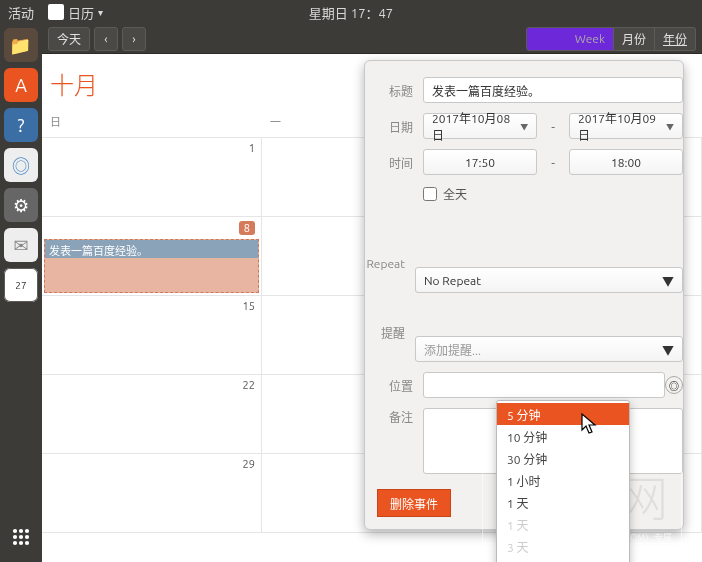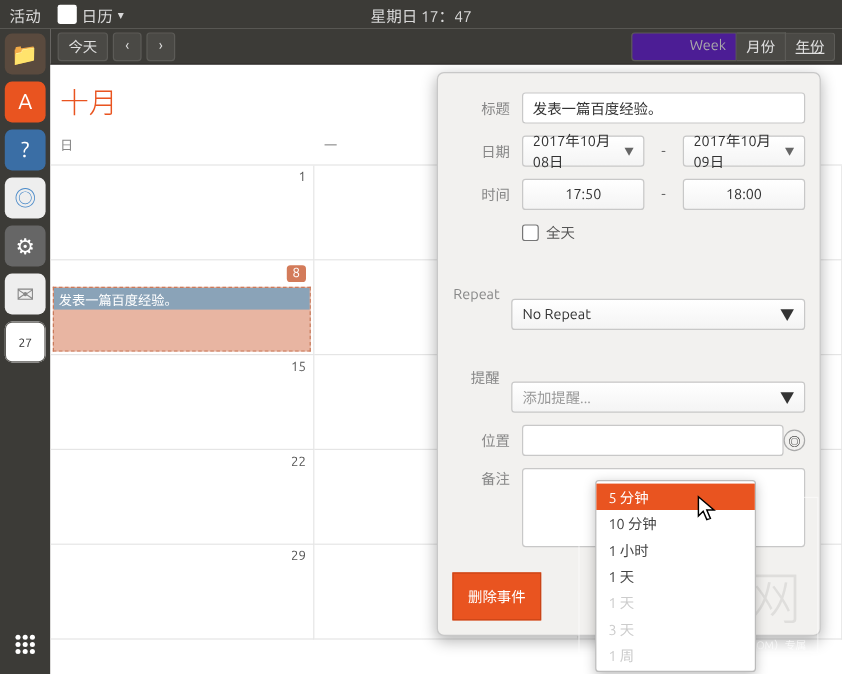--- a/index.html
+++ b/index.html
@@ -21,21 +21,21 @@
 .launcher .dots { width: 18px; height: 18px; fill: #fff; }
 
 
 .toolbar { position: absolute; left: 42px; right: 0; top: 24px; height: 30px; background: #3c3b37; border-bottom: 1px solid #2b2a27; display: flex; align-items: center; padding: 0 6px; gap: 4px; }
 .toolbar .tb-btn { height: 24px; padding: 0 8px; background: #4a4945; border: 1px solid #5c5b57; border-radius: 3px; color: #e0e0e0; font-size: 12px; display: flex; align-items: center; justify-content: center; cursor: pointer; }
 .toolbar .nav { width: 24px; padding: 0; }
 .toolbar .right { margin-left: auto; display: flex; gap: 0; }
 .toolbar .seg { border-radius: 0; border-left-width: 0; }
 .toolbar .seg:first-child { border-radius: 3px 0 0 3px; border-left-width: 1px; }
 .toolbar .seg:last-child { border-radius: 0 3px 3px 0; text-decoration: underline; }
-.toolbar .seg.sel { background: #4c1d95; color: #aaa; padding-left: 48px; }
+.toolbar .seg.sel { background: #6d28d9; color: #aaa; padding-left: 48px; }
 
 
 .calendar { position: absolute; left: 42px; right: 0; top: 54px; bottom: 0; background: #fff; overflow: hidden; }
 .cal-header { padding: 12px 8px 4px; }
 .cal-month { color: #e95420; font-size: 24px; font-weight: 300; }
 .cal-daynames { display: flex; font-size: 11px; color: #888; padding: 4px 0; border-bottom: 1px solid #e5e5e5; }
 .cal-daynames span { flex: 1; padding: 4px 8px; }
 .cal-grid { display: flex; flex-wrap: wrap; }
 .cal-cell { width: 33.33%; height: 79px; border-right: 1px solid #e5e5e5; border-bottom: 1px solid #e5e5e5; position: relative; padding: 4px 6px; font-size: 11px; color: #555; }
 .cal-cell .num { position: absolute; right: 6px; top: 4px; }
@@ -44,38 +44,38 @@
 .event-block .hdr { background: #8aa3b8; color: #fff; margin: -3px -4px 2px; padding: 2px 4px; height: 18px; overflow: hidden; font-size: 11px; }
 
 
 .dialog { position: absolute; left: 364px; top: 60px; width: 320px; height: 470px; background: #f2f1ef; border: 1px solid #c8c8c8; border-radius: 6px; box-shadow: 0 4px 12px rgba(0,0,0,0.3); overflow: visible; font-size: 13px; }
 .dlg-top { height: 44px; background: #3c3b37; border-radius: 6px 6px 0 0; display: flex; align-items: center; padding: 0 8px; }
 .dlg-cancel { height: 28px; padding: 0 10px; background: #514f4b; border: 1px solid #5c5b57; border-radius: 3px; color: #ddd; font-size: 12px; display: flex; align-items: center; cursor: pointer; }
 .dlg-title-wrap { flex: 1; text-align: center; color: #fff; font-size: 13px; }
 .dlg-title-sub { font-size: 9px; color: #aaa; }
 .dlg-done { height: 28px; padding: 0 10px; background: #5fbf4c; border: 1px solid #4ea63d; border-radius: 3px; color: #fff; font-size: 12px; display: flex; align-items: center; cursor: pointer; }
 
-.dlg-body { padding: 16px 12px 10px; }
+.dlg-body { padding: 16px 0 10px; }
 .frow { display: flex; align-items: center; margin-bottom: 10px; }
 .frow .lbl { width: 48px; text-align: right; color: #888; font-size: 12px; margin-right: 10px; }
 .frow .ctl { flex: 1; display: flex; align-items: center; gap: 12px; }
 .input, .btn-input, .select { height: 26px; border: 1px solid #c8c8c8; border-radius: 3px; background: #fff; padding: 0 8px; font-size: 12px; color: #333; }
 .btn-input { background: linear-gradient(#fff, #f4f4f4); display: flex; align-items: center; justify-content: center; gap: 4px; cursor: pointer; }
 .btn-input .caret { font-size: 8px; color: #666; }
 .dash { color: #666; padding: 0 2px; }
-.chk-row { padding-left: 58px; margin-bottom: 14px; display: flex; align-items: center; gap: 6px; font-size: 12px; color: #555; }
+.chk-row { padding-left: 58px; margin-bottom: 32px; display: flex; align-items: center; gap: 6px; font-size: 12px; color: #555; }
 .chk-row input { width: 14px; height: 14px; }
 .select { width: 100%; display: flex; align-items: center; justify-content: space-between; cursor: pointer; background: linear-gradient(#fff, #f4f4f4); margin-top: 33px; }
 .loc-row .input { flex: 1; }
 .loc-icon { width: 18px; height: 18px; border: 1px solid #aaa; border-radius: 50%; display: flex; align-items: center; justify-content: center; font-size: 10px; }
 .notes-row { align-items: flex-start; }
 .notes-row textarea { flex: 1; height: 66px; border: 1px solid #c8c8c8; border-radius: 3px; padding: 4px 6px; font-size: 12px; resize: none; }
 
 .dlg-footer { position: absolute; left: 12px; bottom: 12px; }
-.del-btn { height: 40px; padding: 0 12px; background: #e95420; border: 1px solid #c94417; border-radius: 0; color: #fff; font-size: 12px; cursor: pointer; }
+.del-btn { height: 28px; padding: 0 12px; background: #e95420; border: 1px solid #c94417; border-radius: 0; color: #fff; font-size: 12px; cursor: pointer; }
 
 
 .dropdown { position: absolute; left: 496px; top: 400px; width: 134px; background: #fff; border: 1px solid #bbb; border-radius: 3px; box-shadow: 0 3px 10px rgba(0,0,0,0.25); z-index: 100; padding: 2px 0; }
 .dropdown .opt { padding: 4px 10px; font-size: 12px; color: #444; cursor: pointer; height: 22px; display: flex; align-items: center; }
 .dropdown .opt.sel { background: #e95420; color: #fff; }
 .dropdown .opt.faded { color: #ccc; }
 
 .cursor { position: absolute; left: 580px; top: 412px; width: 20px; height: 24px; z-index: 200; pointer-events: none; }
 
 .watermark { position: absolute; right: 30px; bottom: 32px; font-size: 48px; color: rgba(0,0,0,0.08); font-weight: 300; letter-spacing: 4px; z-index: 90; pointer-events: none; }
@@ -247,20 +247,21 @@
     </div>
   </div>
   <div class="dlg-footer">
     <button class="del-btn">删除事件</button>
   </div>
 </div>
 
 <div class="dropdown" id="dropdown">
     <div class="opt sel">5 分钟</div>
     <div class="opt">10 分钟</div>
+    <div class="opt">30 分钟</div>
     <div class="opt">1 小时</div>
     <div class="opt">1 天</div>
     <div class="opt faded">1 天</div>
     <div class="opt faded">3 天</div>
     <div class="opt faded">1 周</div>
   </div>
 
 <svg class="cursor" viewBox="0 0 20 24">
   <path d="M2 2 L2 18 L6 14 L9 21 L12 20 L9 13 L15 13 Z" fill="#fff" stroke="#000" stroke-width="1.2"></path>
 </svg>

